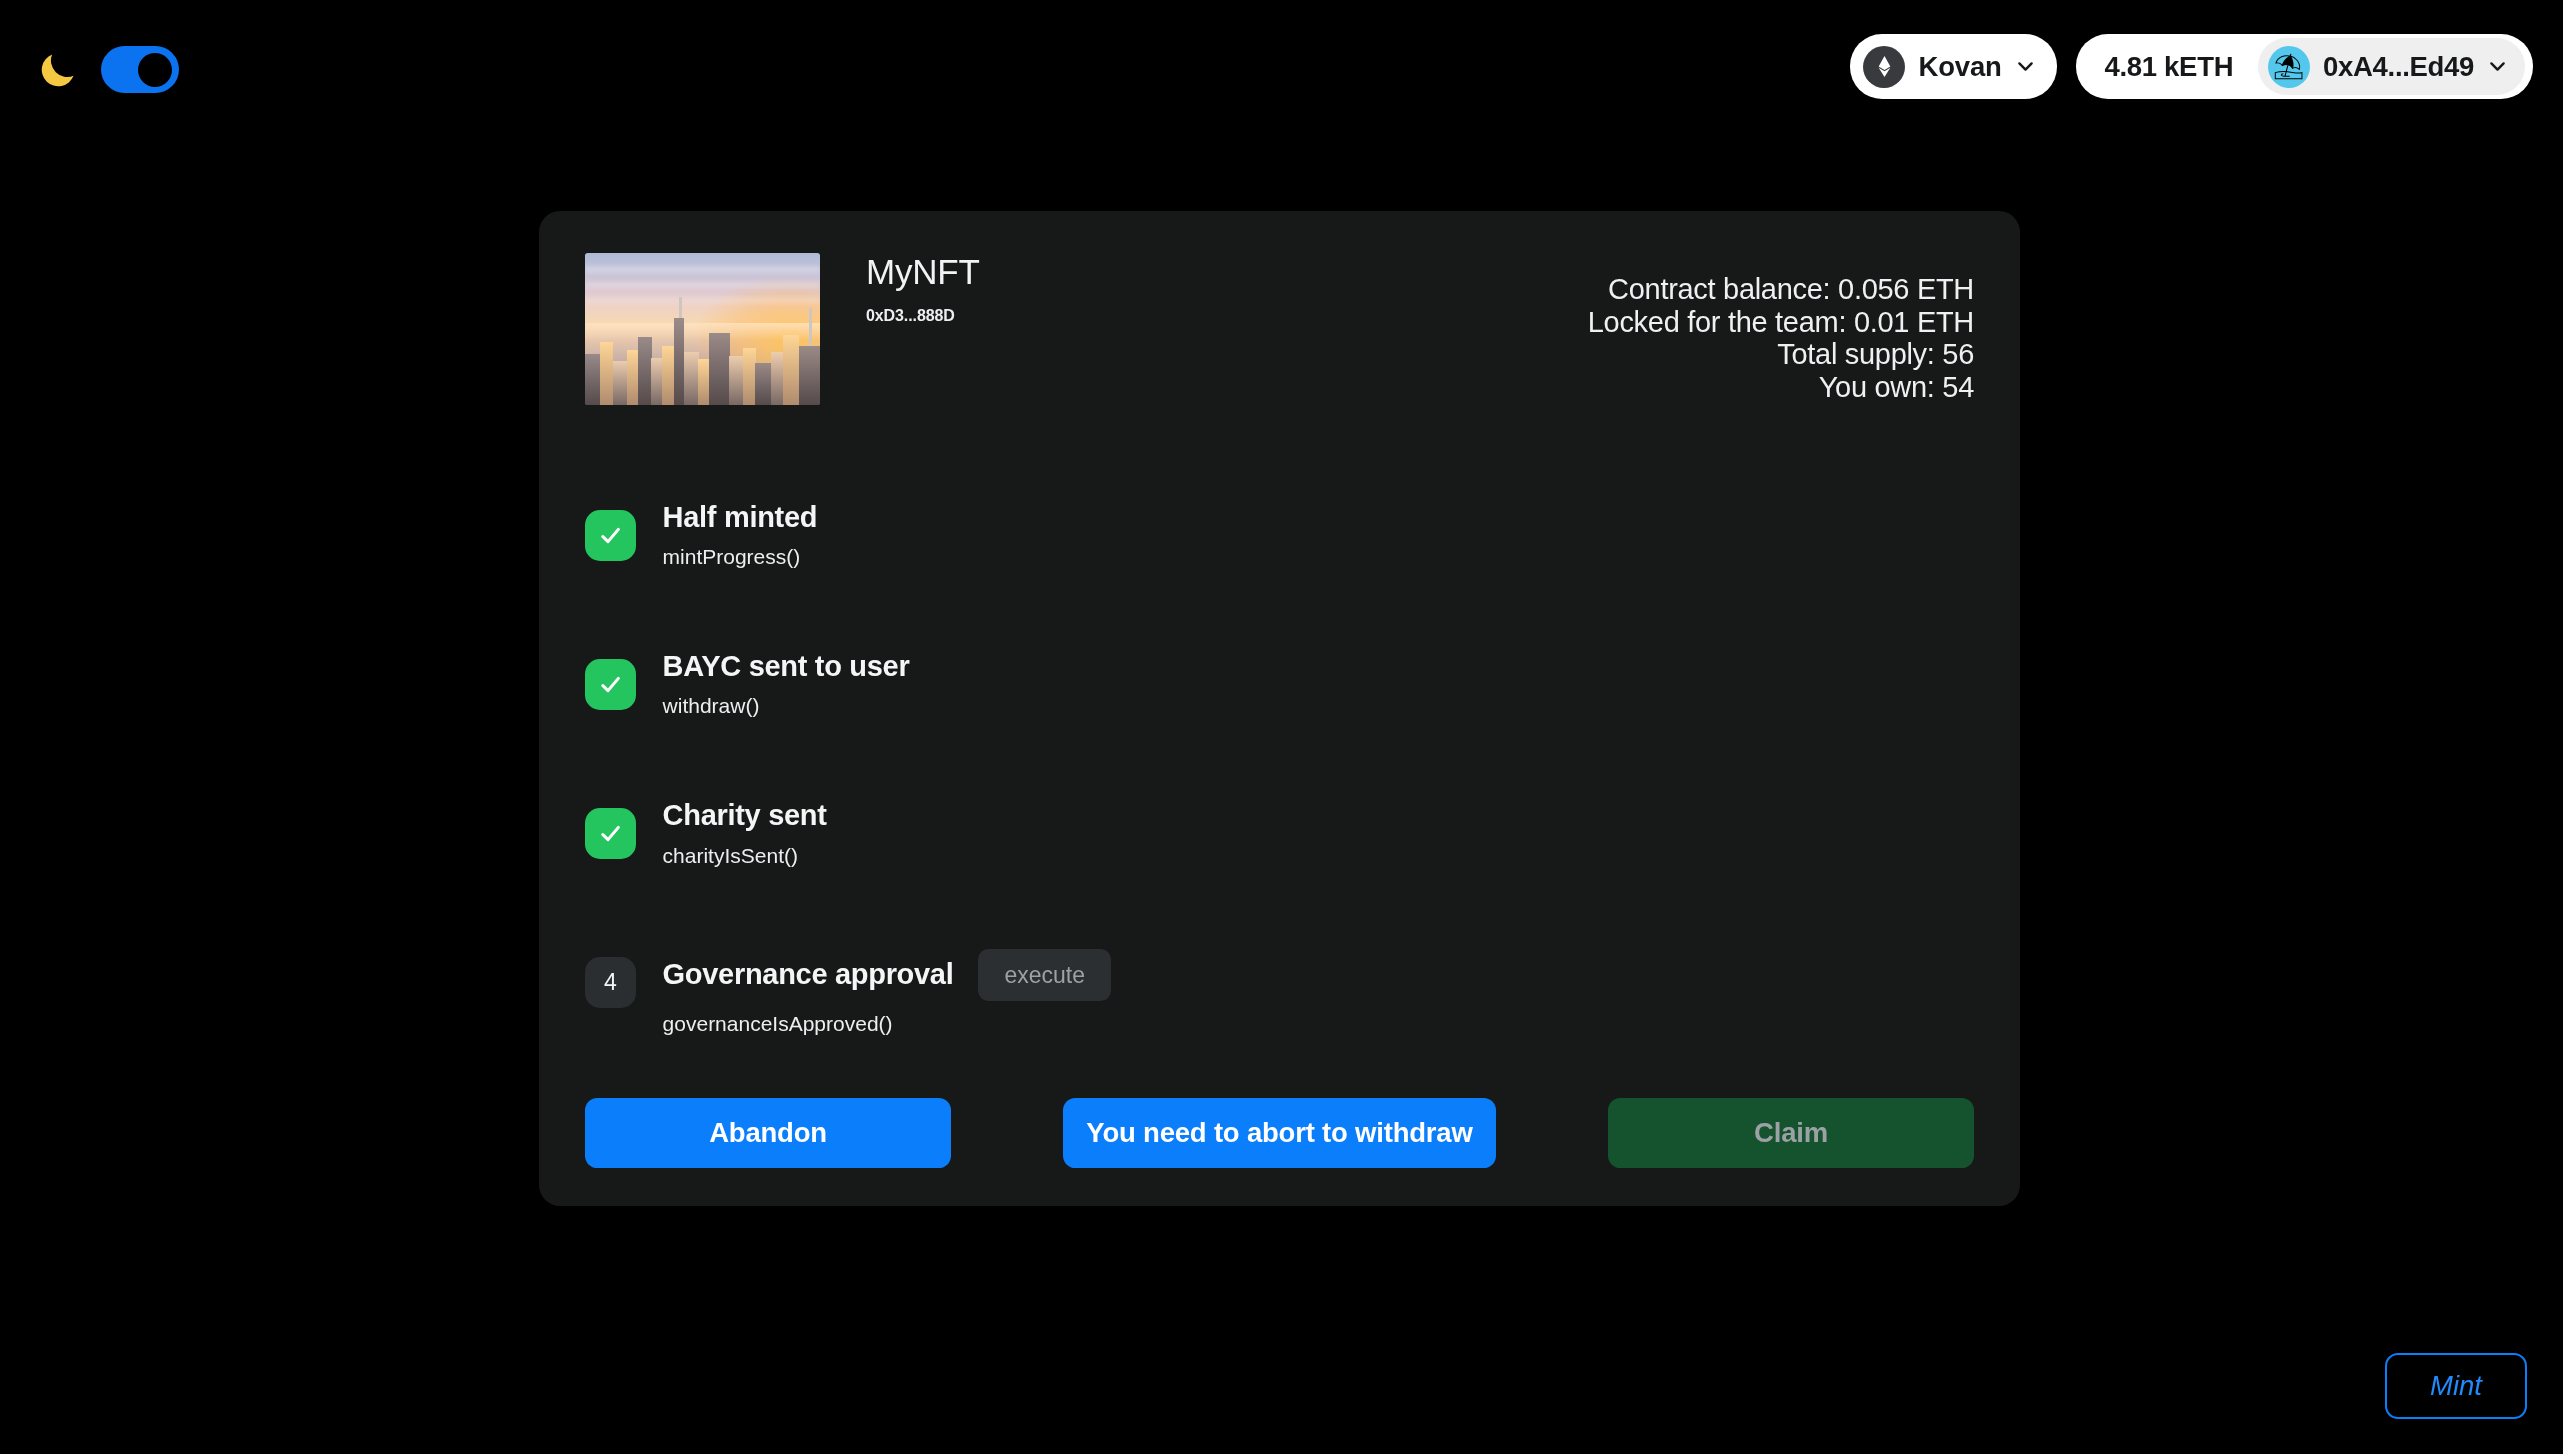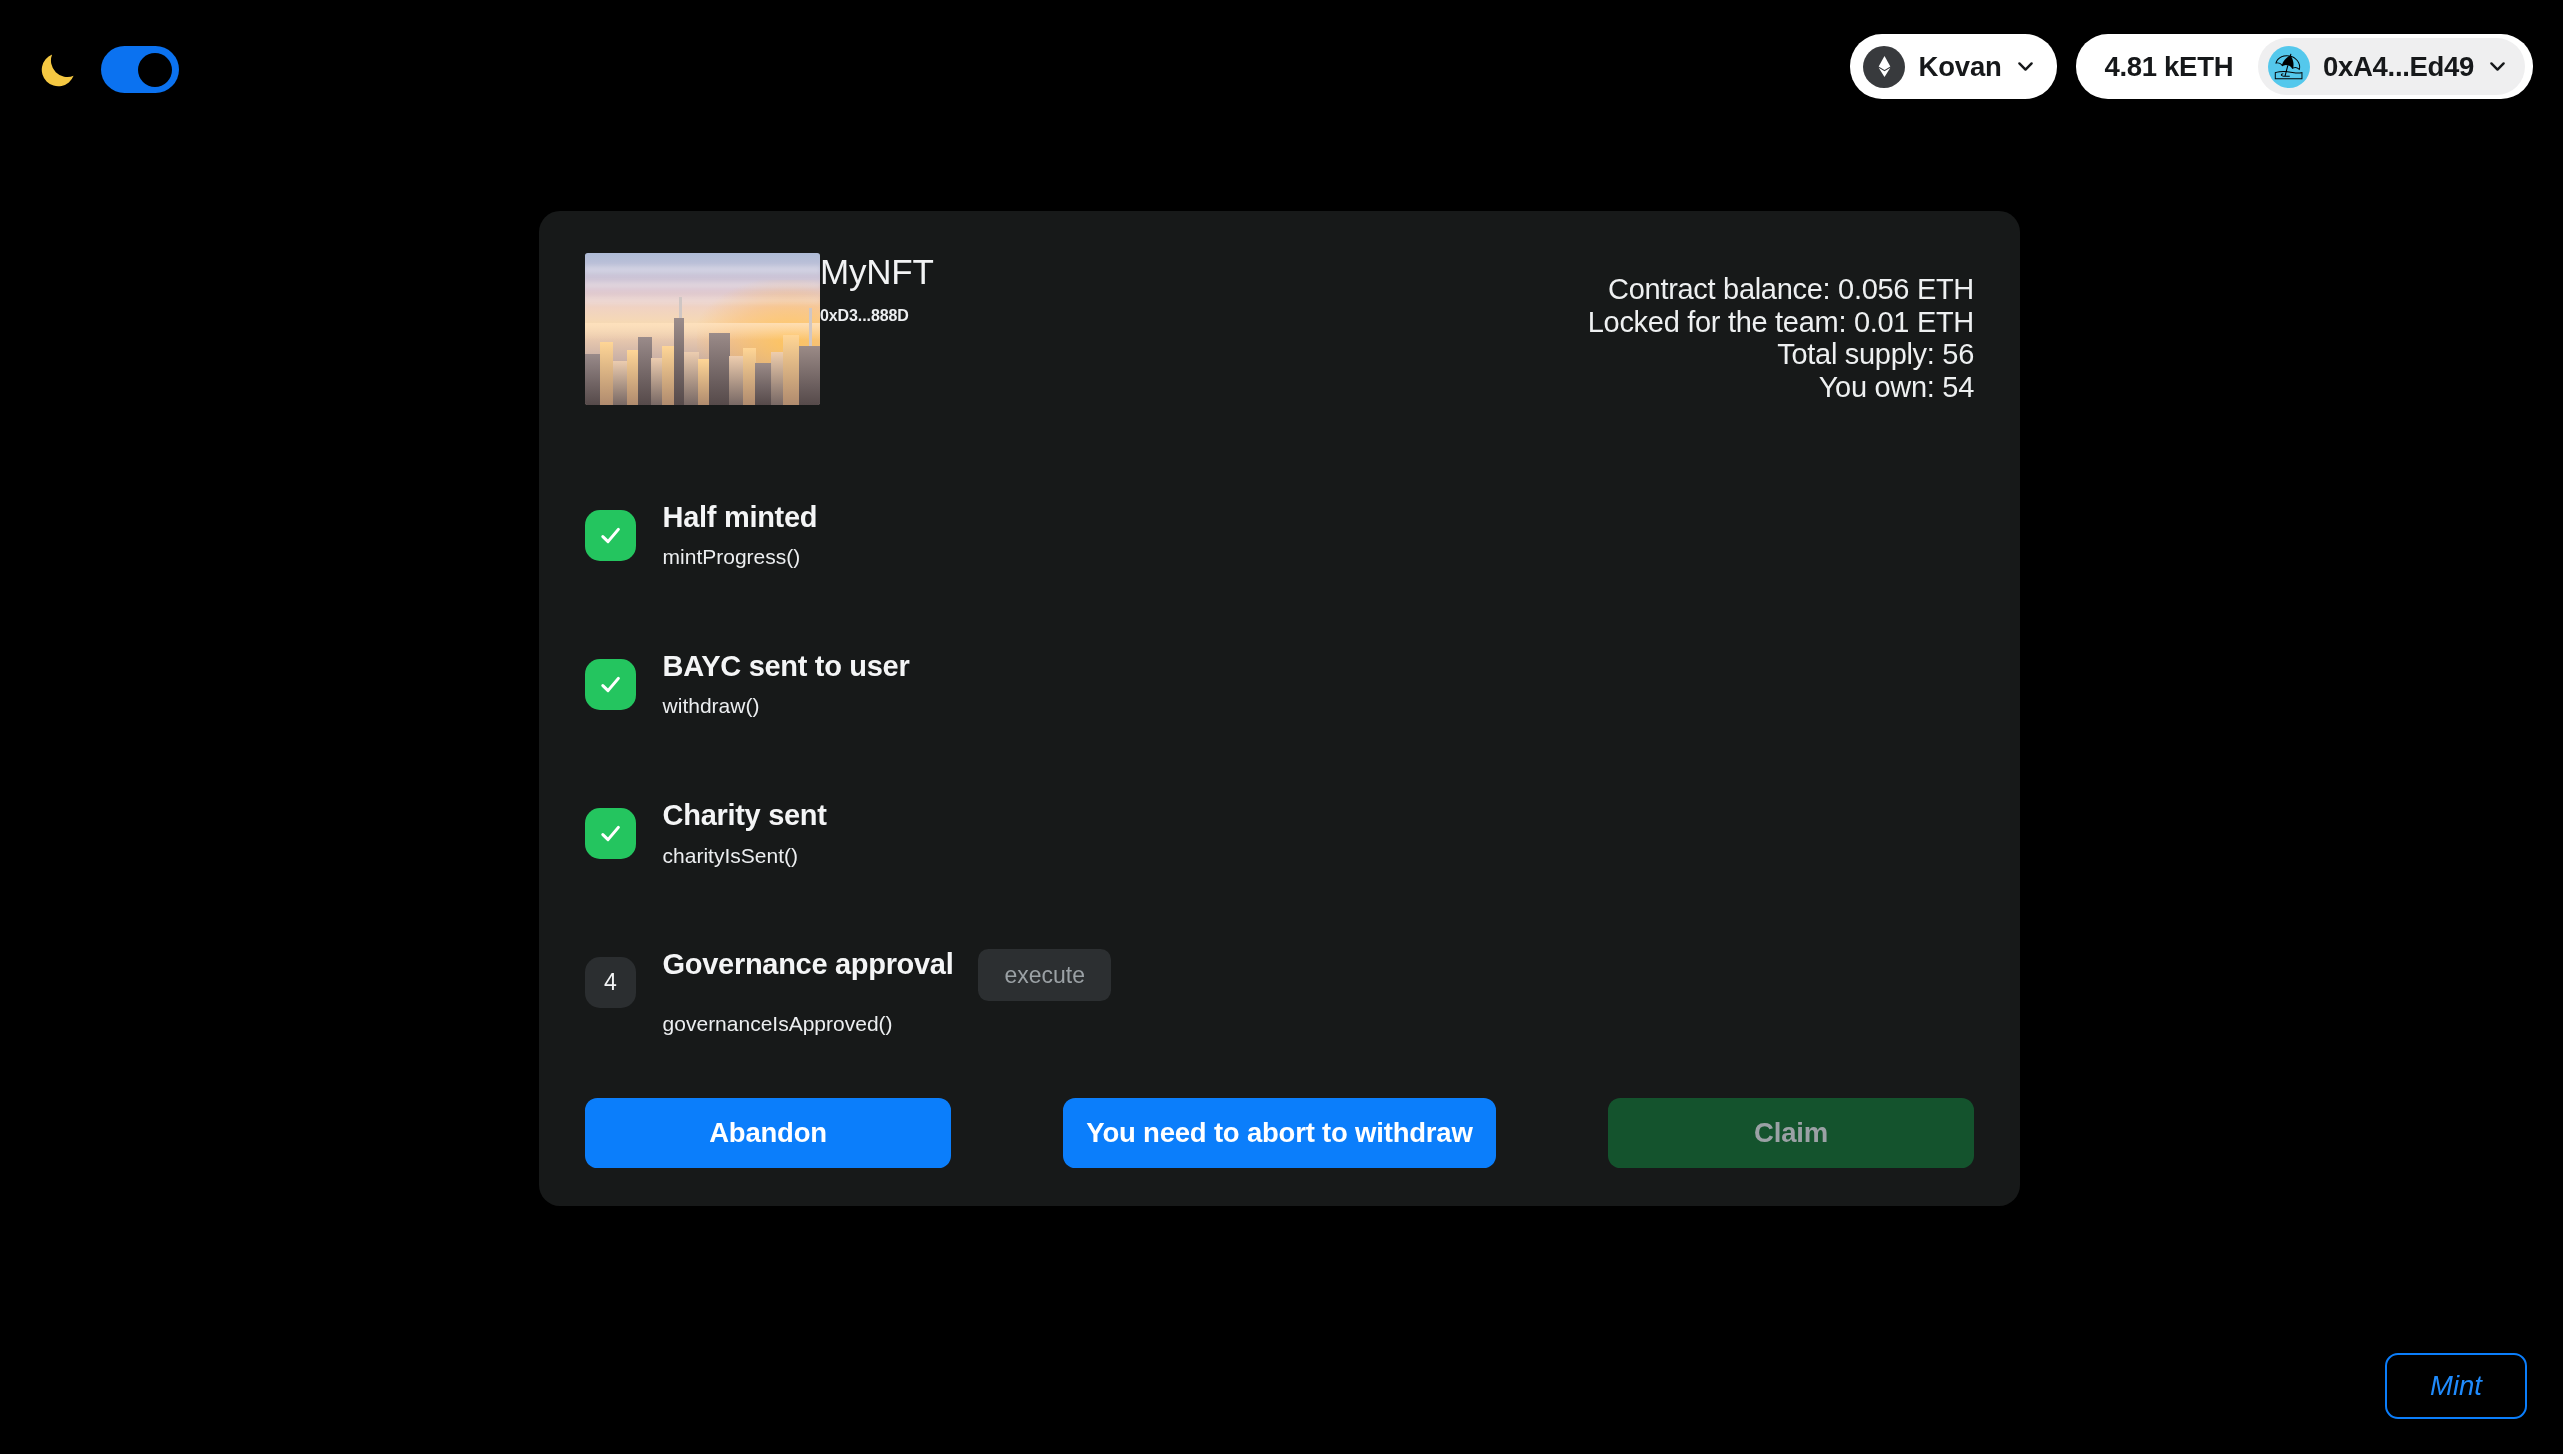--- a/index.html
+++ b/index.html
@@ -156,20 +156,21 @@
 
   .card-top {
     display: flex;
     justify-content: space-between;
     align-items: flex-start;
   }
 
   .nft-identity {
     display: flex;
     align-items: flex-start;
+    gap: 46px;
   }
 
   
   .nft-thumb {
     width: 235px;
     height: 152px;
     border-radius: 2.8px;
     overflow: hidden;
     flex: 0 0 auto;
     position: relative;
@@ -285,21 +286,21 @@
     display: block;
   }
   .step-badge .num {
     font-size: 23px;
     font-weight: 400;
     color: #f3f4f5;
   }
   .step-body { padding-top: 1.9px; }
   .step-headrow {
     display: flex;
-    align-items: flex-start;
+    align-items: center;
     gap: 25px;
   }
   .step-title {
     font-size: 29px;
     font-weight: 700;
     color: #f4f5f6;
     letter-spacing: -0.3px;
     line-height: 1.1;
   }
   .step-fn {

